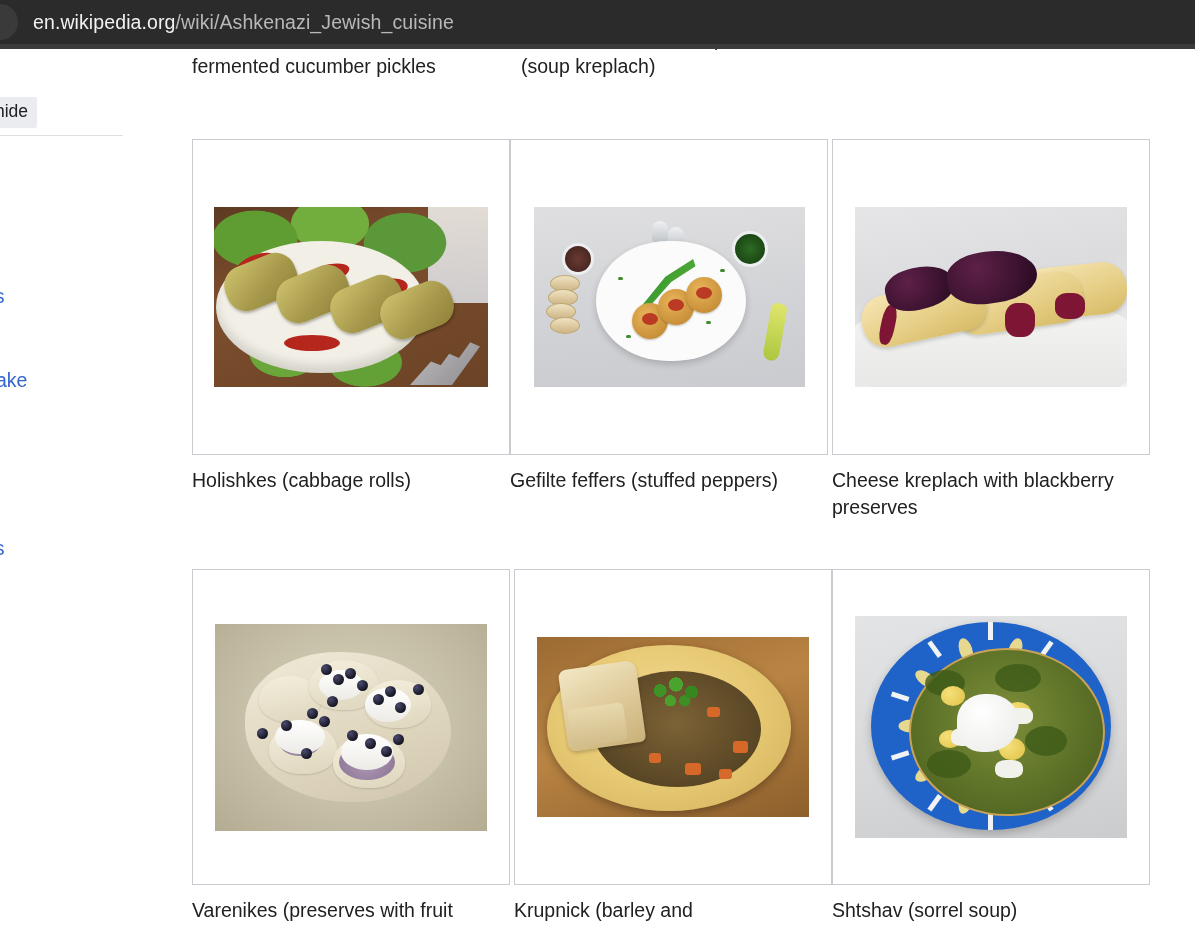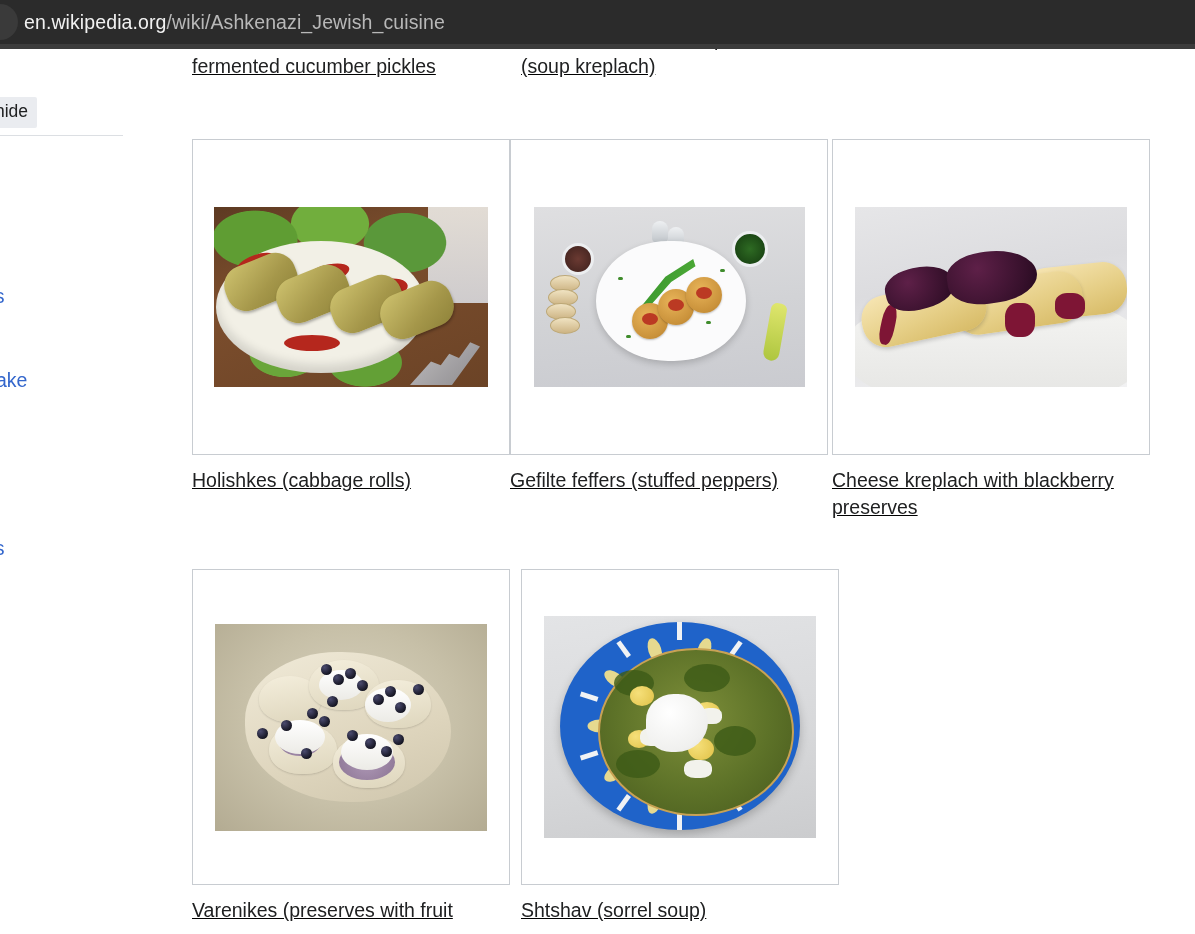--- a/index.html
+++ b/index.html
@@ -39,21 +39,21 @@
     z-index: 50;
   }
   #profile-circle {
     position: absolute;
     left: -18px; top: 4px;
     width: 36px; height: 36px;
     border-radius: 50%;
     background: #3a3a3a;
   }
   .url-text {
-    margin-left: 24px;
+    margin-left: 33px;
     font-size: 19.5px;
     letter-spacing: 0.1px;
     white-space: nowrap;
   }
   .url-host { color: #f1f1f1; }
   .url-path { color: #b8b8b8; }
 
   
   #sidebar {
     position: absolute;
@@ -101,21 +101,20 @@
   .gal-row {
     position: absolute;
     left: 0;
     width: 858px;
     display: flex;
   }
   .gal-cell {
     width: 329px;
     margin-right: 0px;
     position: relative;
-    text-decoration: underline;
   }
   .gal-box {
     width: 318px;
     height: 316px;
     border: 1px solid #c8ccd1;
     background: #ffffff;
     display: flex;
     align-items: center;
     justify-content: center;
     overflow: hidden;
@@ -543,20 +542,39 @@
             <div class="berry" style="left:132px;top:106px;"></div>
             <div class="berry" style="left:150px;top:114px;"></div>
             <div class="berry" style="left:166px;top:122px;"></div>
             <div class="berry" style="left:178px;top:110px;"></div>
             <div class="berry" style="left:112px;top:72px;"></div>
           </div>
         </div>
         <div class="gal-caption wide">Varenikes (preserves with fruit</div>
       </div>
 
+      <div class="gal-cell">
+        <div class="gal-box">
+          <div class="photo ph-krupnick">
+            <div class="plate"></div>
+            <div class="soup"></div>
+            <div class="carrot" style="left:92px;top:82px;width:14px;height:11px;"></div>
+            <div class="carrot" style="left:170px;top:70px;width:13px;height:10px;"></div>
+            <div class="carrot" style="left:196px;top:104px;width:15px;height:12px;"></div>
+            <div class="carrot" style="left:148px;top:126px;width:16px;height:12px;"></div>
+            <div class="carrot" style="left:112px;top:116px;width:12px;height:10px;"></div>
+            <div class="carrot" style="left:182px;top:132px;width:13px;height:10px;"></div>
+            <div class="parsley"></div>
+            <div class="bread">
+                <div class="crumb"></div>
+              </div>
+          </div>
+        </div>
+        <div class="gal-caption">Krupnick (barley and</div>
+      </div>
 
       <div class="gal-cell">
         <div class="gal-box">
           <div class="photo ph-shtshav">
             <div class="bowl">
               <div class="tick" style="left:117px;top:0px;transform:rotate(0deg);"></div>
               <div class="tick" style="left:117px;top:0px;transform:rotate(36deg);"></div>
               <div class="tick" style="left:117px;top:0px;transform:rotate(72deg);"></div>
               <div class="tick" style="left:117px;top:0px;transform:rotate(108deg);"></div>
               <div class="tick" style="left:117px;top:0px;transform:rotate(144deg);"></div>

